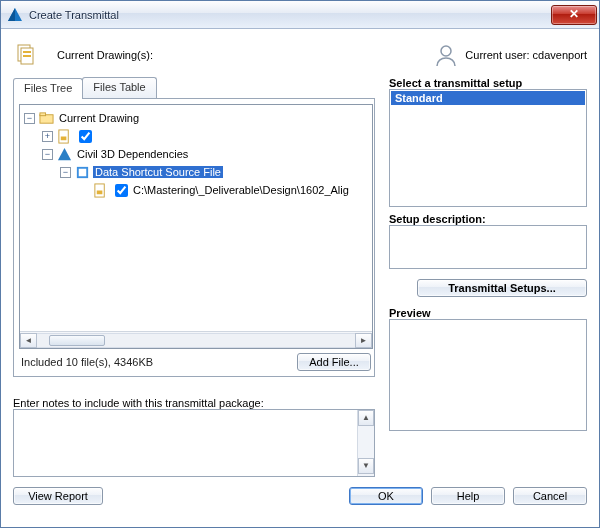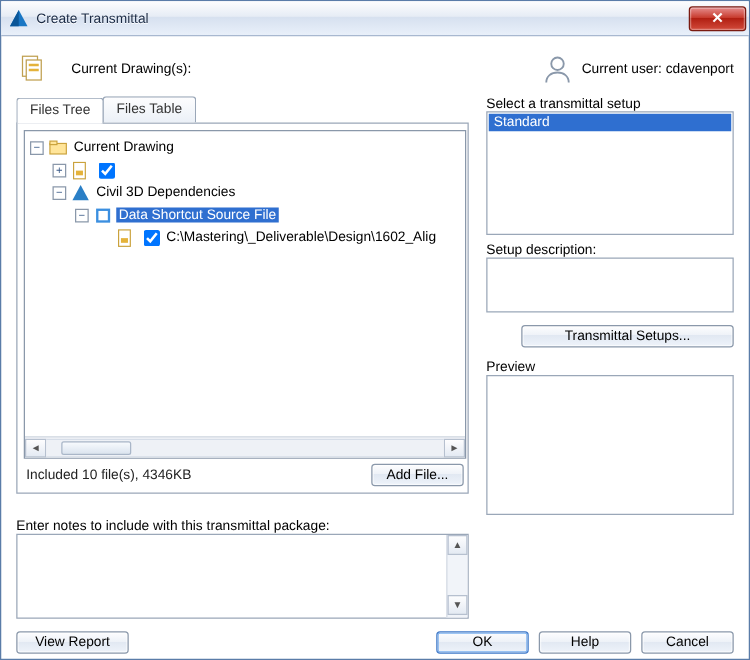--- a/index.html
+++ b/index.html
@@ -2,28 +2,28 @@
 <html><head>
 <meta charset="utf-8">
 <style>
   * { box-sizing: border-box; font-family: "Segoe UI", Tahoma, sans-serif; font-size: 11px; }
   html,body { margin:0; padding:0; }
   .window { width:600px; height:528px; background:#fff; border:1px solid #5a7ca8; position:relative; display:flex; flex-direction:column; box-shadow:0 0 6px rgba(0,0,0,.25);}
   .titlebar { height:28px; background:linear-gradient(#fdfdfe,#e6ecf5 45%,#d6e0ef 46%,#e9f0fa); display:flex; align-items:center; padding:0 2px 0 6px; border-bottom:1px solid #a8b8d0;}
   .titlebar .appicon { width:16px; height:16px; margin-right:6px;}
   .titlebar .title { color:#1a2a44; flex:1; text-shadow:0 1px 0 #fff;}
   .titlebar .close { width:46px; height:20px; background:linear-gradient(#e68e8e,#c83b2e 45%,#b01d10 46%,#d24a3b); border:1px solid #7a1a10; border-radius:3px; color:#fff; text-align:center; line-height:16px; font-weight:bold; font-size:12px; box-shadow:inset 0 0 0 1px rgba(255,255,255,.35);}
-  .body { flex:1; padding:8px 12px 4px 12px; display:flex; flex-direction:column; gap:4px;}
+  .body { flex:1; padding:8px 12px 22px 12px; display:flex; flex-direction:column; gap:4px;}
   .toprow { display:flex; gap:18px; align-items:center; height:36px;}
   .toprow .label { color:#000;}
   .docicon, .usericon { width:26px; height:26px;}
   .toprow .rightlbl { margin-left:auto;}
   .mainrow { display:flex; gap:14px; flex:1; min-height:0;}
   .leftcol { flex:1; display:flex; flex-direction:column; min-width:0;}
-  .rightcol { width:198px; display:flex; flex-direction:column; gap:0;}
+  .rightcol { width:198px; display:flex; flex-direction:column; gap:0;font-weight:bold;}
 
   
   .tabs { display:flex; position:relative; z-index:2;}
   .tab { border:1px solid #9aa7b8; border-bottom:none; background:linear-gradient(#fdfdfe,#ebf0f7); padding:3px 10px 4px; border-radius:3px 3px 0 0; margin-right:-1px; color:#333; position:relative;}
   .tab.active { background:#fff; top:1px; padding-bottom:5px;}
   .pane { border:1px solid #9aa7b8; background:#fff; padding:5px 1px 1px 5px; flex:1; display:flex; flex-direction:column; min-height:0;}
   .treewrap { border:1px solid #8a98aa; flex:1; overflow:hidden; display:flex; flex-direction:column; background:#fff; min-height:0;}
   .tree { flex:1; overflow:auto; padding:4px 2px; white-space:nowrap;}
   .tree ul { list-style:none; margin:0; padding-left:18px;}
   .tree > ul { padding-left:2px;}
@@ -42,21 +42,21 @@
   .statusrow .txt { flex:1; color:#222;}
   .btn { background:linear-gradient(#fdfdfe,#eef2f8 45%,#e1e8f2 46%,#eef3fa); border:1px solid #8a98aa; border-radius:3px; padding:2px 10px; box-shadow:inset 0 0 0 1px rgba(255,255,255,.6); min-width:74px; text-align:center; cursor:pointer;}
   .btn.wide { min-width:170px;}
   .btn.primary { border-color:#3e78c8; box-shadow:inset 0 0 0 1px #7eb2ef;}
   .noteslbl { margin-top:20px;}
   .notesbox { border:1px solid #9aa7b8; height:68px; padding:3px; position:relative;}
   .notesbox .v { position:absolute; right:0; top:0; bottom:0; width:17px; background:#f1f4f9; border-left:1px solid #d3dae4;}
   .notesbox .v .ar { height:16px; border:1px solid #b6c0cf; background:linear-gradient(#fdfdfe,#e4eaf3); text-align:center; font-size:8px; line-height:14px; color:#555; margin:0;}
   .notesbox .v .spacer { height:32px;}
   .grouplabel { color:#000;}
-  .listbox { border:1px solid #9aa7b8; height:99px; background:#fff; padding:1px;}
+  .listbox { border:1px solid #9aa7b8; height:118px; background:#fff; padding:1px;}
   .listitem { background:#2f6fd0; color:#fff; padding:1px 4px;}
   .descbox { border:1px solid #9aa7b8; height:44px; background:#fff;}
   .previewbox { border:1px solid #9aa7b8; height:112px; background:#fff;}
   .bottomrow { display:flex; align-items:center; gap:8px; margin-top:6px;}
   .bottomrow .spacer { flex:1;}
   
 </style>
 </head>
 <body>
 

